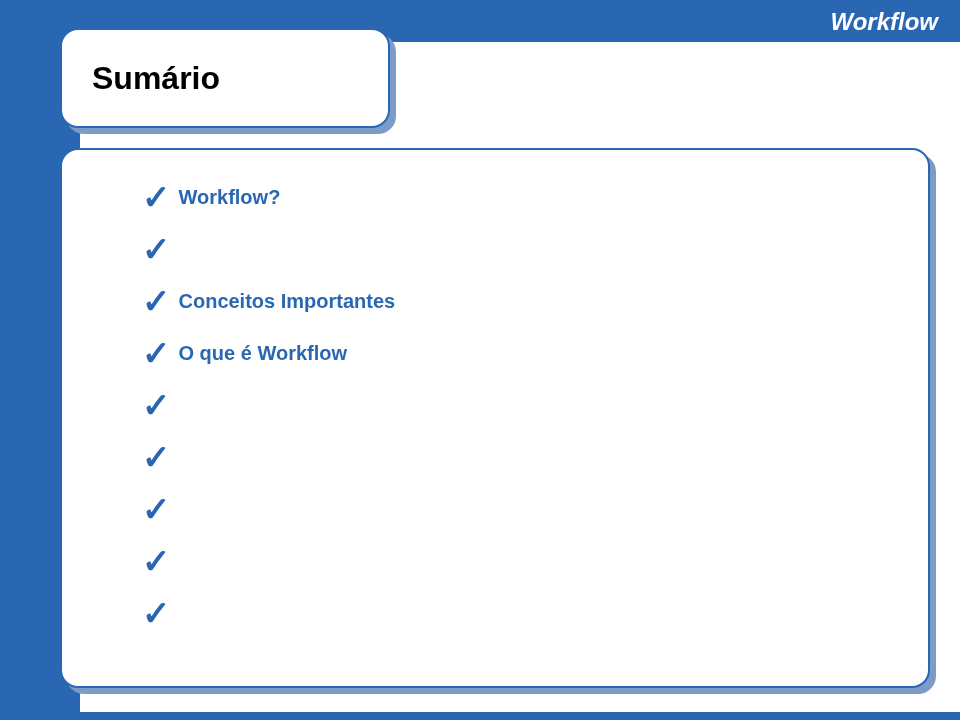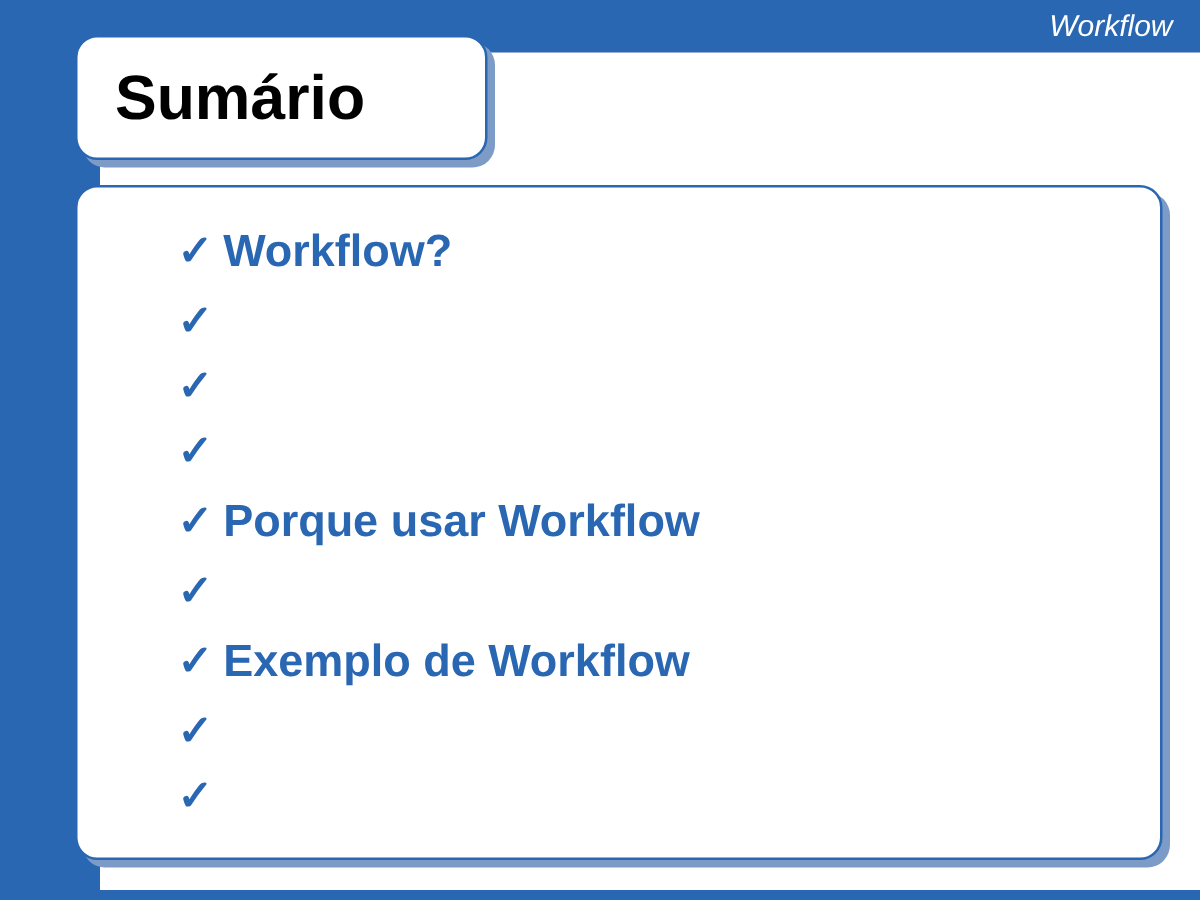--- a/index.html
+++ b/index.html
@@ -18,21 +18,21 @@
     width: 80px;
     height: 720px;
     background: #2a67b3;
   }
   .header-tag {
     position: absolute;
     top: 8px;
     right: 22px;
     color: #fff;
     background: transparent;
-    font-weight: normal;
+    font-weight: bold;
     font-size: 24px;
     font-style: italic;
   }
   .header-backdrop {
     position: absolute;
     top: 0;
     right: 0;
     left: 80px;
     height: 42px;
     background: #2a67b3;
@@ -60,21 +60,21 @@
     width: 100%;
     height: 100%;
     background: #fff;
     border: 2px solid #2a67b3;
     border-radius: 18px;
     display: flex;
     align-items: center;
     padding-left: 30px;
   }
   .title-text {
-    font-size: 50px;
+    font-size: 32px;
     font-weight: bold;
     color: #000;
   }
   .content-frame {
     position: absolute;
     top: 148px;
     left: 60px;
     width: 870px;
     height: 540px;
   }
@@ -109,21 +109,21 @@
     gap: 8px;
   }
   .check {
     color: #2a67b3;
     font-size: 34px;
     font-weight: bold;
     line-height: 1;
   }
   .item-text {
     color: #2a67b3;
-    font-size: 36px;
+    font-size: 20px;
     font-weight: bold;
   }
   .footer-strip {
     position: absolute;
     left: 80px;
     right: 0;
     bottom: 0;
     height: 8px;
     background: #2a67b3;
   }
@@ -148,34 +148,34 @@
     <div class="list">
       <div class="list-item">
         <span class="check">✓</span>
         <span class="item-text">Workflow?</span>
       </div>
       <div class="list-item">
         <span class="check">✓</span>
       </div>
       <div class="list-item">
         <span class="check">✓</span>
+        <span class="item-text">Conceitos Importantes</span>
+      </div>
+      <div class="list-item">
+        <span class="check">✓</span>
+        <span class="item-text">O que é Workflow</span>
       </div>
       <div class="list-item">
         <span class="check">✓</span>
       </div>
       <div class="list-item">
         <span class="check">✓</span>
-        <span class="item-text">Porque usar Workflow</span>
       </div>
       <div class="list-item">
         <span class="check">✓</span>
-      </div>
-      <div class="list-item">
-        <span class="check">✓</span>
-        <span class="item-text">Exemplo de Workflow</span>
       </div>
       <div class="list-item">
         <span class="check">✓</span>
       </div>
       <div class="list-item">
         <span class="check">✓</span>
       </div>
     </div>
   </div>
 </div>

